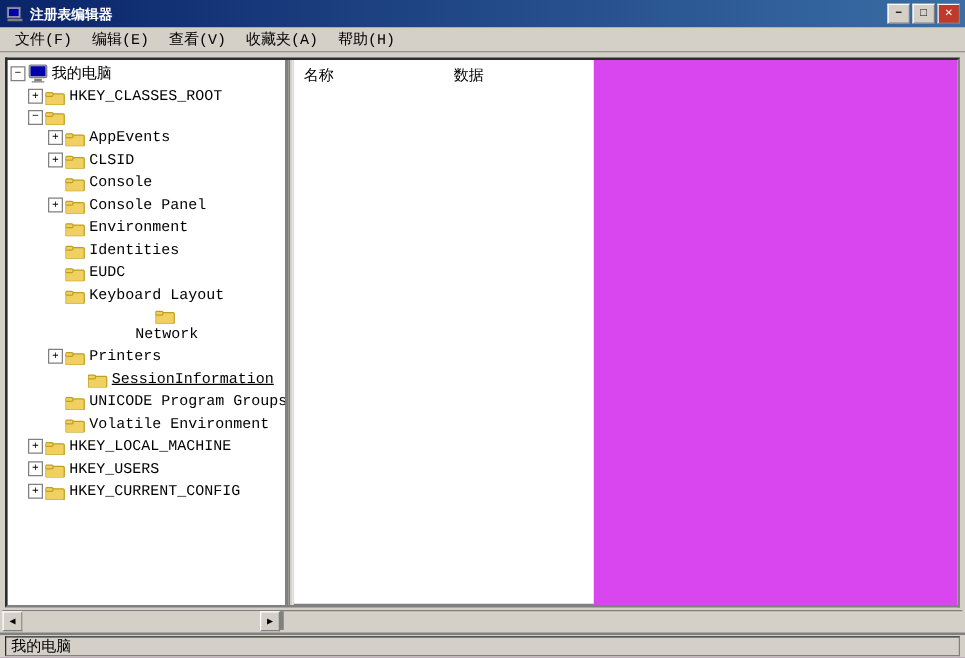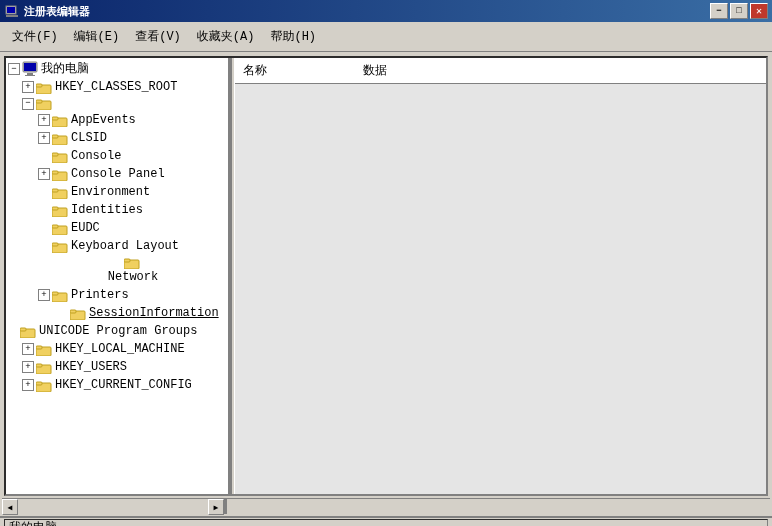--- a/index.html
+++ b/index.html
@@ -49,21 +49,21 @@
       justify-content: center;
       font-size: 9px;
       color: black;
       cursor: pointer;
     }
     .title-btn.close { background: #c0392b; color: white; font-size: 10px; }
 
     
     .menu-bar {
       background: #d4d0c8;
-      height: 30px;
+      height: 20px;
       display: flex;
       align-items: center;
       padding: 0 4px;
       border-bottom: 1px solid #808080;
       font-size: 12px;
     }
     .menu-item {
       padding: 2px 8px;
       cursor: pointer;
       white-space: nowrap;
@@ -95,23 +95,23 @@
       width: 4px;
       background: #d4d0c8;
       cursor: col-resize;
       border-left: 1px solid #808080;
       border-right: 1px solid #ffffff;
     }
 
     
     .right-panel {
       flex: 1;
-      background: #e5e5e5;
-      display: flex;
-      flex-direction: column;
+      background: #d946ef;
+      display: flex;
+      flex-direction: row;
       overflow: hidden;
     }
     .right-panel-header {
       display: flex;
       border-bottom: 1px solid #808080;
       padding: 2px 0;
       background: white;
     }
     .right-panel-col {
       padding: 2px 8px;
@@ -351,29 +351,37 @@
       <div class="tree-item" style="padding-left: 50px; text-decoration: underline;">
         <span class="expand-spacer"></span>
         <svg class="folder-svg" viewBox="0 0 16 13" style="margin-right:3px; flex-shrink:0;">
           <rect x="0" y="4" width="15" height="9" rx="1" fill="#f0d060" stroke="#c0a020" stroke-width="1"></rect>
           <rect x="0" y="3" width="6" height="3" rx="1" fill="#f0d060" stroke="#c0a020" stroke-width="1"></rect>
         </svg>
         <span>SessionInformation</span>
       </div>
 
 
-      <div class="tree-item" style="">
+      <div class="tree-item" style="padding-left: 32px;">
         <span class="expand-spacer"></span>
         <svg class="folder-svg" viewBox="0 0 16 13" style="margin-right:3px; flex-shrink:0;">
           <rect x="0" y="4" width="15" height="9" rx="1" fill="#f0d060" stroke="#c0a020" stroke-width="1"></rect>
           <rect x="0" y="3" width="6" height="3" rx="1" fill="#f0d060" stroke="#c0a020" stroke-width="1"></rect>
         </svg>
         <span>UNICODE Program Groups</span>
       </div>
 
+      <div class="tree-item" style="padding-left: 32px;">
+        <span class="expand-spacer"></span>
+        <svg class="folder-svg" viewBox="0 0 16 13" style="margin-right:3px; flex-shrink:0;">
+          <rect x="0" y="4" width="15" height="9" rx="1" fill="#f0d060" stroke="#c0a020" stroke-width="1"></rect>
+          <rect x="0" y="3" width="6" height="3" rx="1" fill="#f0d060" stroke="#c0a020" stroke-width="1"></rect>
+        </svg>
+        <span>Volatile Environment</span>
+      </div>
 
       <div class="tree-item" style="padding-left: 16px;">
         <span class="expand-btn">+</span>
         <svg class="folder-svg" viewBox="0 0 16 13" style="margin-right:3px; flex-shrink:0;">
           <rect x="0" y="4" width="15" height="9" rx="1" fill="#f0d060" stroke="#c0a020" stroke-width="1"></rect>
           <rect x="0" y="3" width="6" height="3" rx="1" fill="#f0d060" stroke="#c0a020" stroke-width="1"></rect>
         </svg>
         <span>HKEY_LOCAL_MACHINE</span>
       </div>
 

